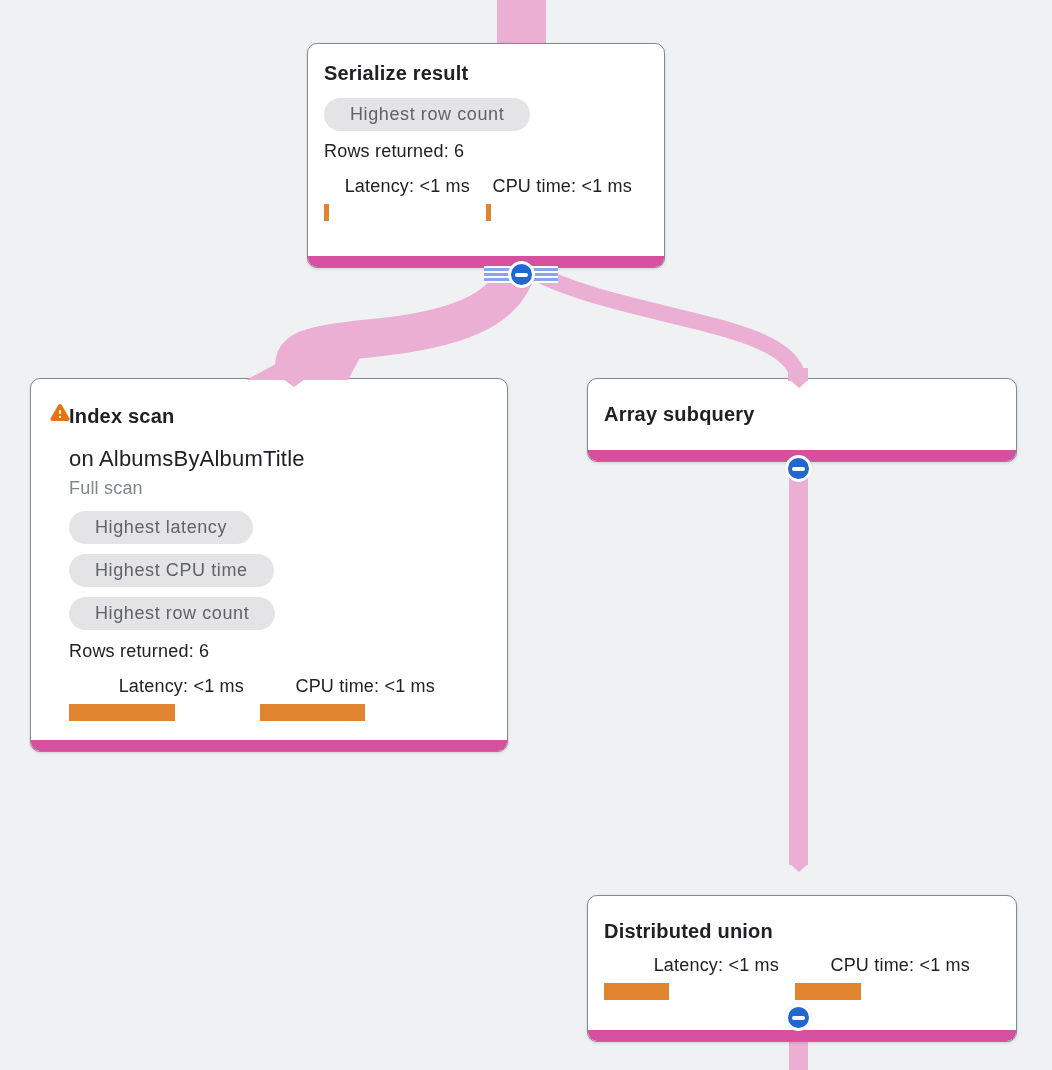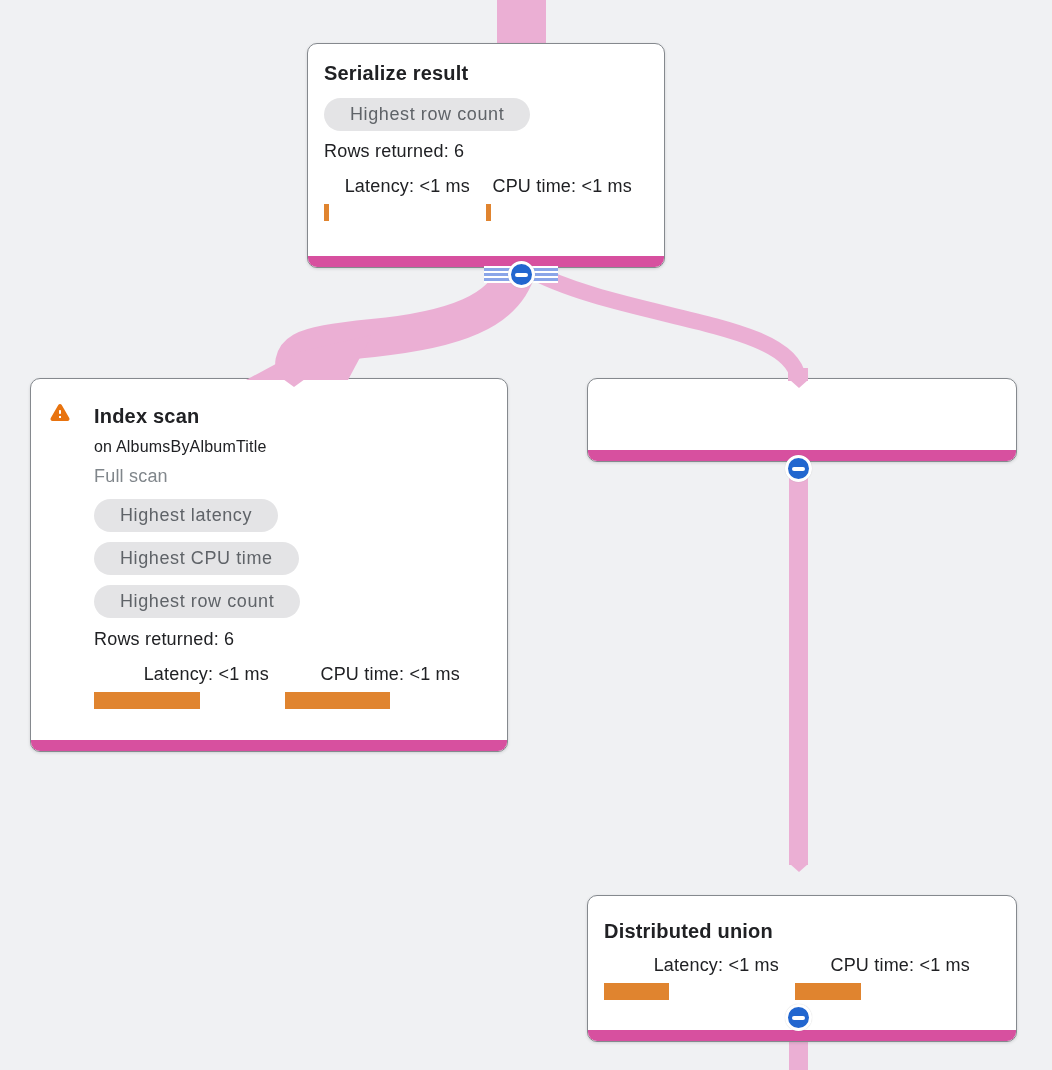--- a/index.html
+++ b/index.html
@@ -33,38 +33,38 @@
     z-index:2; padding:17px 16px 0 16px; color:var(--text-primary);
   }
   .node-bar{
     position:absolute; left:0; right:0; bottom:0; height:11px;
     background:var(--node-bar-pink); border-radius:0 0 9px 9px;
   }
   .node-title{
     font-size:20px; font-weight:700; line-height:24px; letter-spacing:.2px;
     color:var(--text-primary);
   }
-  .node-subtitle{font-size:16px; line-height:21px; margin-top:8px; letter-spacing:.2px;}
+  .node-subtitle{font-size:22px; line-height:21px; margin-top:20px; letter-spacing:.2px;}
   .node-scan-type{font-size:18px; line-height:21px; margin-top:9px; color:var(--text-muted); letter-spacing:.2px;}
   .badges{margin-top:12px;}
   .badge{
     display:table; background:var(--badge-bg); color:var(--badge-text);
     font-size:18px; letter-spacing:.6px; line-height:33px; height:33px;
     padding:0 26px; border-radius:17px; margin-bottom:10px; white-space:nowrap;
   }
   .badge.single{margin-top:13px; margin-bottom:0;}
   .rows{font-size:18px; line-height:22px; margin-top:9px; letter-spacing:.2px;}
   .metrics{display:flex; margin-top:13px;text-align:right;}
   .metric{width:175px; margin-right:16px;}
   .metric-label{font-size:18px; line-height:22px; white-space:nowrap; letter-spacing:.2px;}
   .metric-bar{height:17px; margin-top:7px; background:var(--metric-bar-orange);}
 
   
   .node-serialize{left:307px; top:43px; width:358px; height:225px;}
-  .node-index{left:30px; top:378px; width:478px; height:374px; padding-top:25px; padding-left:63px;}
+  .node-index{left:30px; top:378px; width:478px; height:374px; padding-top:25px; padding-left:38px;}
   .node-array{left:587px; top:378px; width:430px; height:84px;}
   .node-dist{left:587px; top:895px; width:430px; height:147px;}
   .node-array .node-title{margin-top:6px;}
   .node-dist .node-title{margin-top:6px;}
   .node-dist .metrics{margin-top:11px;}
 
   .warning{position:absolute; left:17px; top:21px; width:24px; height:24px;}
 
   
   .collapse-btn{
@@ -141,20 +141,21 @@
       </div>
       <div class="metric">
         <div class="metric-label">CPU time: &lt;1 ms</div>
         <div class="metric-bar" style="width: 105px;"></div>
       </div>
     </div>
     <div class="node-bar"></div>
   </div>
 
   <div class="node node-array">
+    <div class="node-title">Array subquery</div>
     <div class="node-bar"></div>
   </div>
 
   <div class="node node-dist">
     <div class="node-title">Distributed union</div>
     <div class="metrics">
       <div class="metric">
         <div class="metric-label">Latency: &lt;1 ms</div>
         <div class="metric-bar" style="width: 65px;"></div>
       </div>

